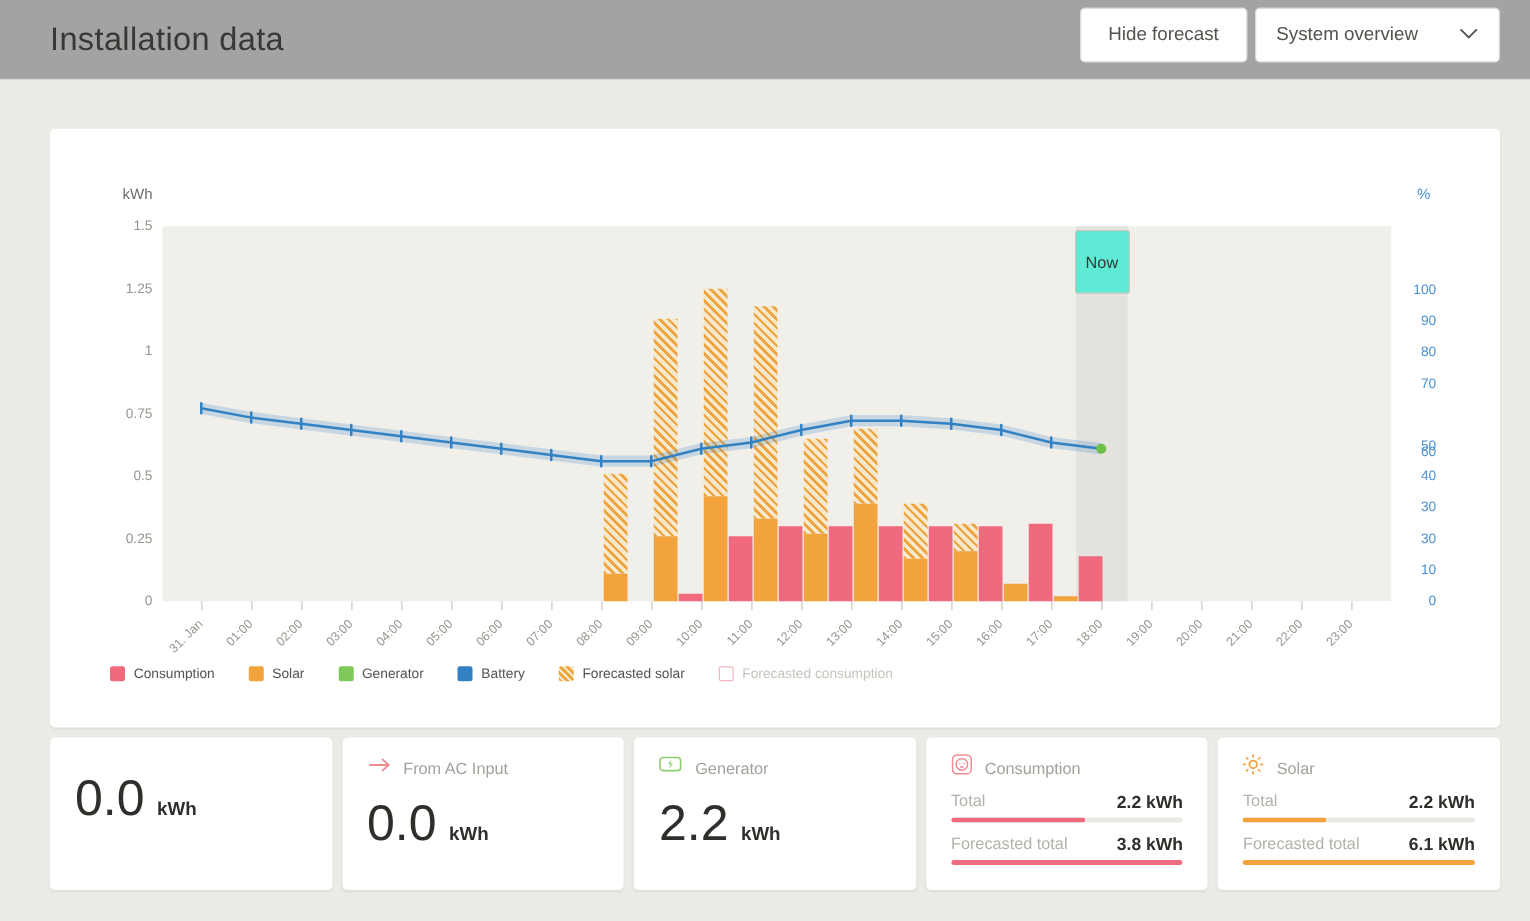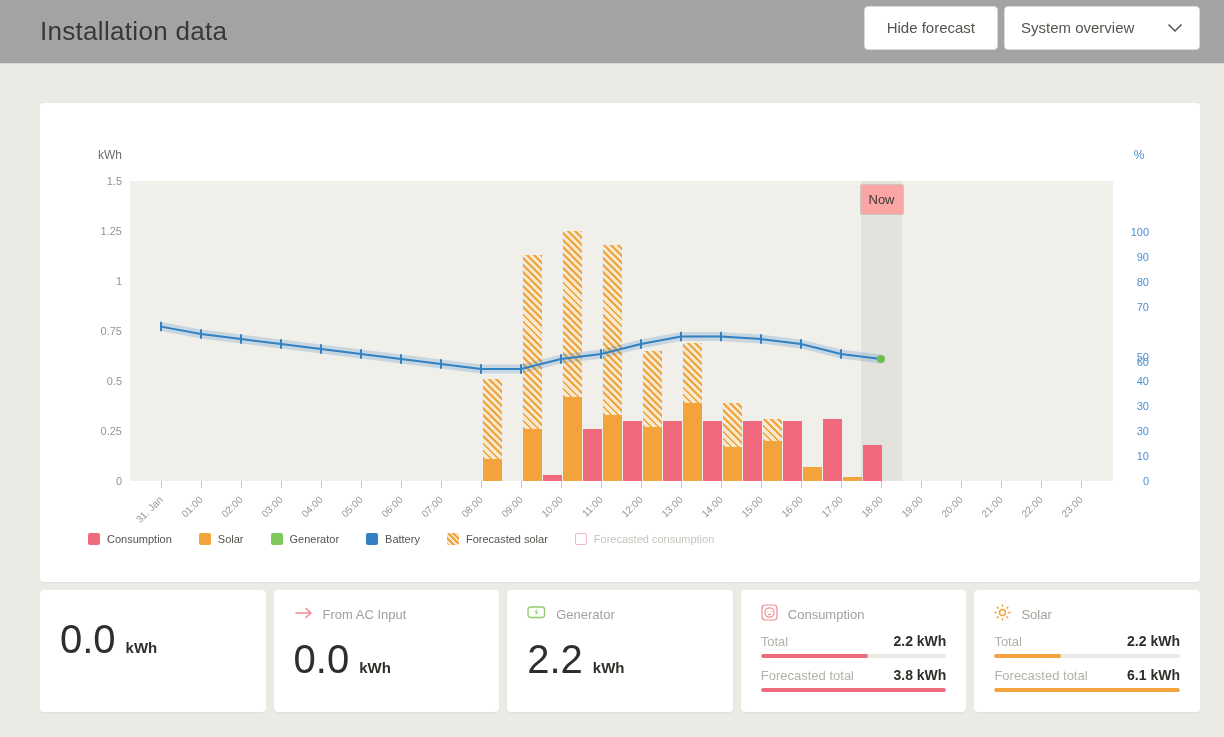--- a/index.html
+++ b/index.html
@@ -46,22 +46,22 @@
   .x-axis{ position:absolute; left:90px; top:378px; width:983px; height:58px; }
   .xtick{ position:absolute; top:0; width:1px; height:7px; background:#c9c7c1; }
   .xlabel{
     position:absolute; top:13px; width:62px; text-align:right;
     font-size:10px; color:#97958e; transform:rotate(-45deg); transform-origin:100% 0;
     white-space:nowrap;
   }
   .now-band{ position:absolute; top:0; bottom:0; width:41px; background:#e4e2dd; z-index:1; }
   .now-label{
     position:absolute; top:3px; left:50%; transform:translateX(-50%);
-    background:#fca5a5; border:1px solid #c9c7c1; border-radius:2px;
-    font-size:13px; color:#3a3934; padding:7px 8px; white-space:nowrap; z-index:5;
+    background:#5eead4; border:1px solid #c9c7c1; border-radius:2px;
+    font-size:13px; color:#3a3934; padding:17px 8px; white-space:nowrap; z-index:5;
   }
   .bar{ position:absolute; bottom:0; width:19px; z-index:2; }
   .bar > div{ position:absolute; left:0; right:0; }
   .bar-hatch{ top:0; background:repeating-linear-gradient(45deg,#efa53f 0 2px,#f8e8cb 2px 5px); }
   .bar-solid{ bottom:0; background:#f2a33c; }
   .bar.cons{ background:#f1697c; }
   .battery-svg{ position:absolute; left:0; top:0; z-index:3; overflow:visible; }
   .chart-legend{ position:absolute; left:48px; top:430px; display:flex; align-items:center; gap:27px; }
   .legend-item{ display:flex; align-items:center; gap:7px; cursor:pointer; }
   .legend-swatch{ width:12px; height:12px; border-radius:2px; flex:none; }
@@ -72,21 +72,21 @@
   .cards-row{ display:flex; gap:8px; margin:8px 24px 0 40px; }
   .card{
     flex:1; height:122px; background:#fff; border-radius:4px;
     box-shadow:0 1px 2px rgba(0,0,0,.06); padding:14px 20px 0 20px; position:relative;
   }
   .card-head{ display:flex; align-items:center; gap:10px; height:20px; }
   .card-label{ font-size:13px; color:#a3a19a; }
   .big-row{ margin-top:13px; display:flex; align-items:baseline; gap:10px; }
   .big{ font-size:40px; color:#2f2e2a; line-height:44px; }
   .big-unit{ font-size:15px; font-weight:700; color:#2f2e2a; }
-  .stat-row{ display:flex; justify-content:space-between; align-items:center; margin-top:9px;gap:32px; }
+  .stat-row{ display:flex; justify-content:space-between; align-items:flex-start; margin-top:9px;gap:32px; }
   .stat-label{ font-size:13px; color:#b3b1a9; }
   .stat-value{ font-size:14px; font-weight:700; color:#2f2e2a; }
   .track{ margin-top:5px; height:4px; border-radius:2px; background:#ebe9e3; overflow:hidden; }
   .fill{ height:100%; border-radius:2px; }
   .fill.cons-fill{ background:#ef6a7c; }
   .fill.solar-fill{ background:#f2a33c; }
 </style>
 </head>
 <body>
 

